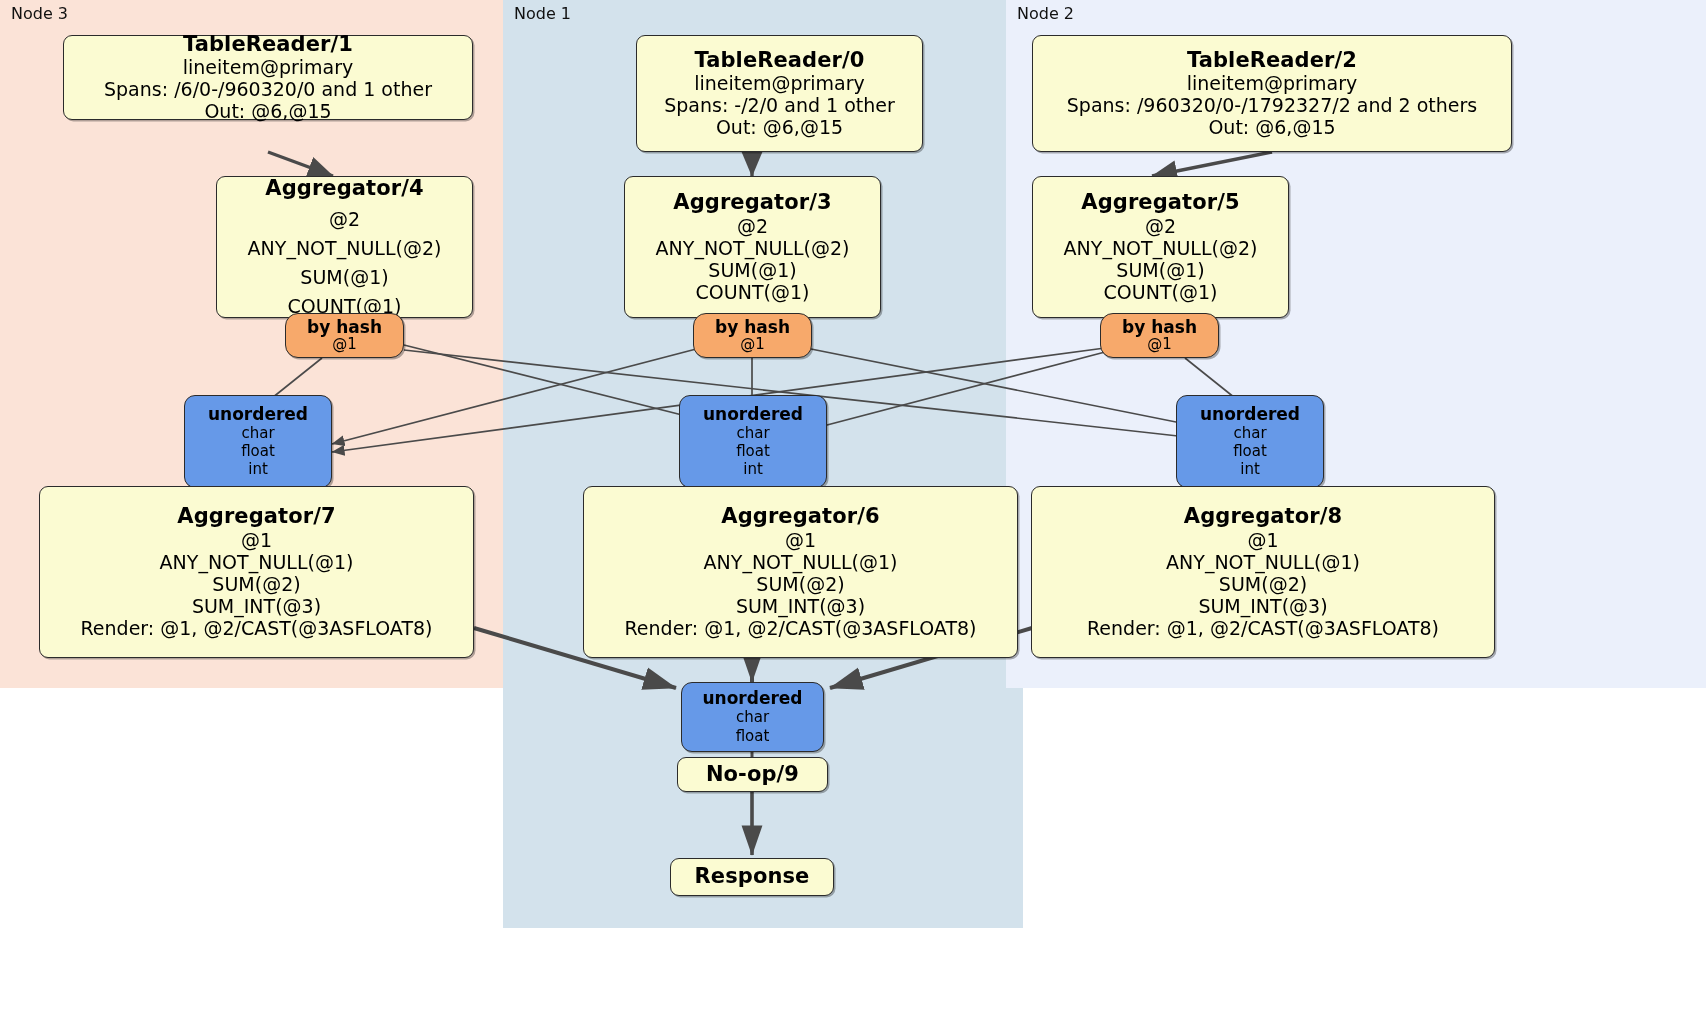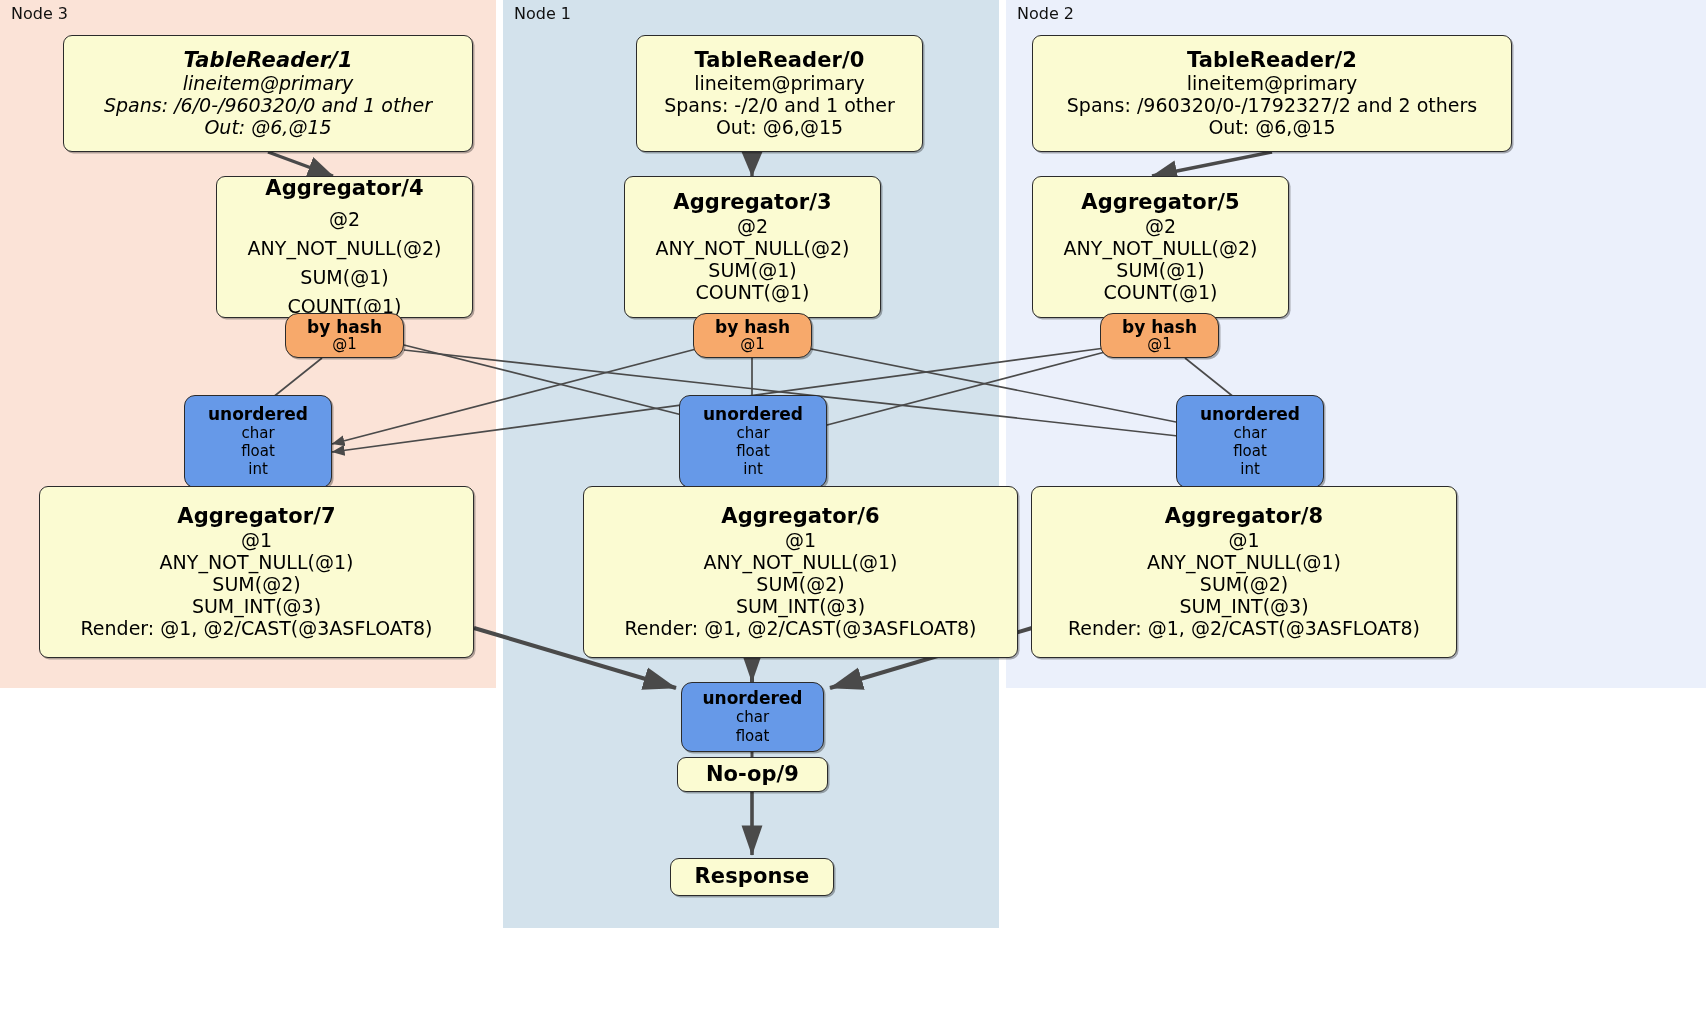--- a/index.html
+++ b/index.html
@@ -1,20 +1,20 @@
 <!DOCTYPE html>
 <html><head>
 <meta charset="utf-8">
 <style>
   html,body{margin:0;padding:0;background:#ffffff;}
   body{font-family:"DejaVu Sans","Liberation Sans",sans-serif;}
   #stage{position:relative;width:1706px;height:1016px;overflow:hidden;background:#ffffff;}
 
   
-  .nodebg{position:absolute;}
+  .nodebg{position:absolute;padding-left:24px;}
   .nodebg .nodelabel{
     position:absolute;top:5px;left:11px;
     font-size:16px;color:#111;line-height:1.1;white-space:nowrap;
   }
 
   
   #edges{position:absolute;left:0;top:0;width:1706px;height:1016px;pointer-events:none;}
 
   
   .box{position:absolute;box-sizing:border-box;display:flex;flex-direction:column;
@@ -89,21 +89,21 @@
 
     <path d="M474,628 L676,688" stroke="#4a4a4a" stroke-width="4" fill="none" marker-end="url(#ahs)"></path>
     <path d="M752,658 L752,682" stroke="#4a4a4a" stroke-width="4" fill="none" marker-end="url(#ahs)"></path>
     <path d="M1032,628 L830,688" stroke="#4a4a4a" stroke-width="4" fill="none" marker-end="url(#ahs)"></path>
 
     <path d="M752,748 L752,758" stroke="#4a4a4a" stroke-width="3" fill="none"></path>
 
     <path d="M752,790 L752,855" stroke="#4a4a4a" stroke-width="3.6" fill="none" marker-end="url(#ahs)"></path>
   </svg>
 
-  <div class="box proc" style="left:63px;top:35px;width:410px;height:117px;font-style:italic;">
+  <div class="box proc" style="left:63px;top:35px;width:410px;height:85px;">
     <div class="ttl">TableReader/1</div>
     <div class="ln">lineitem@primary</div>
     <div class="ln">Spans: /6/0-/960320/0 and 1 other</div>
     <div class="ln">Out: @6,@15</div>
   </div>
 
   <div class="box proc" style="left:216px;top:176px;width:257px;height:142px;justify-content:space-between;">
     <div class="ttl">Aggregator/4</div>
     <div class="ln">@2</div>
     <div class="ln">ANY_NOT_NULL(@2)</div>
@@ -202,21 +202,21 @@
     <div class="ln">@1</div>
   </div>
 
   <div class="box sync" style="left:1176px;top:395px;width:148px;height:93px;">
     <div class="ttl">unordered</div>
     <div class="ln">char</div>
     <div class="ln">float</div>
     <div class="ln">int</div>
   </div>
 
-  <div class="box proc" style="left:1031px;top:486px;width:426px;height:172px;">
+  <div class="box proc" style="left:1031px;top:486px;width:464px;height:172px;">
     <div class="ttl">Aggregator/8</div>
     <div class="ln">@1</div>
     <div class="ln">ANY_NOT_NULL(@1)</div>
     <div class="ln">SUM(@2)</div>
     <div class="ln">SUM_INT(@3)</div>
     <div class="ln">Render: @1, @2/CAST(@3ASFLOAT8)</div>
   </div>
 
 </div>
 

